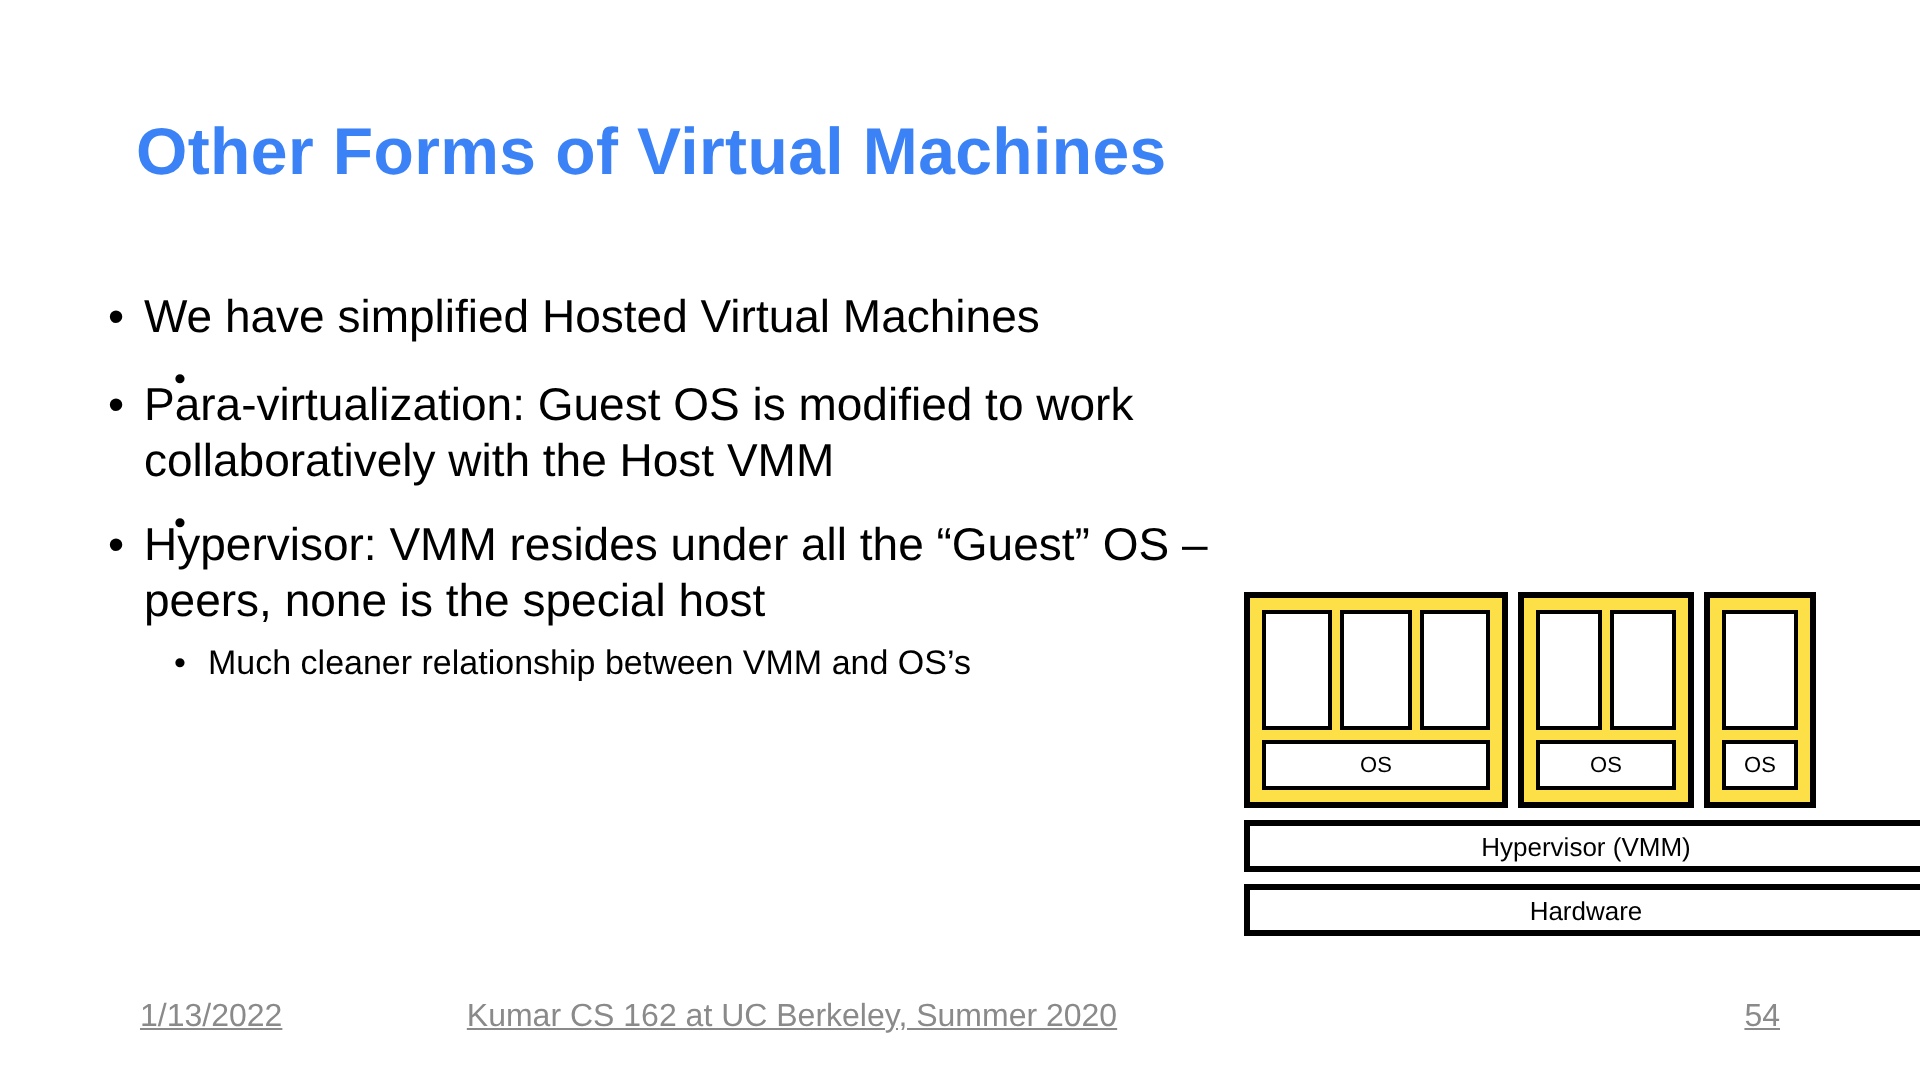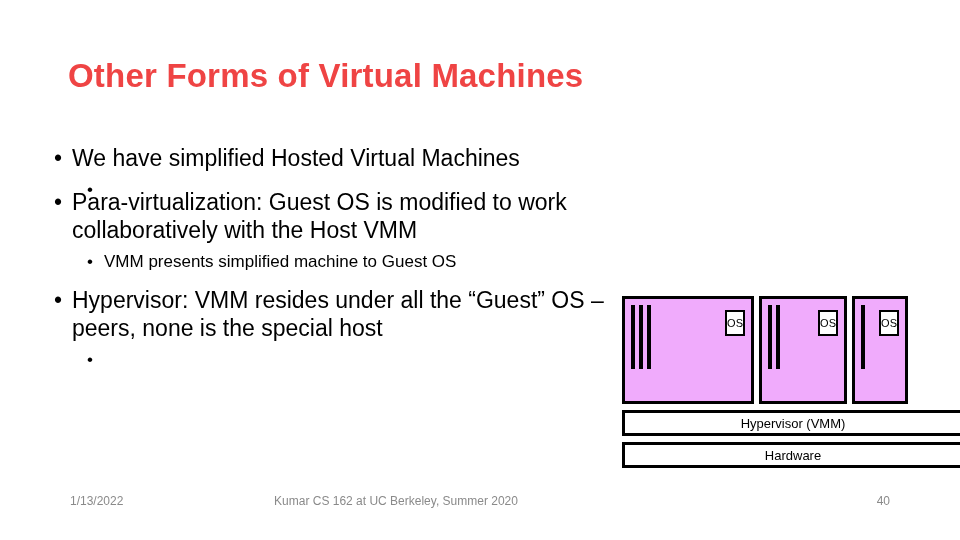--- a/index.html
+++ b/index.html
@@ -17,21 +17,21 @@
   }
 
   
   #slide-title {
     position: absolute;
     left: 68px;
     top: 58px;
     width: 830px;
     font-size: 33px;
     font-weight: bold;
-    color: #ef4444;
+    color: #3b82f6;
     letter-spacing: 0.2px;
     line-height: 1.1;
     white-space: nowrap;
   }
 
   
   #body-content {
     position: absolute;
     left: 50px;
     top: 144px;
@@ -80,23 +80,23 @@
     display: flex;
     align-items: stretch;
     gap: 5px;
     height: 108px;
   }
   .vm-box {
     border: 3px solid #000000;
     box-sizing: border-box;
     padding: 6px 6px 6px 6px;
     display: flex;
-    flex-direction: row;
+    flex-direction: column;
     justify-content: space-between;
-    background: #f0abfc;
+    background: #fde047;
   }
   .vm-box.w3 { width: 132px; }
   .vm-box.w2 { width: 88px; }
   .vm-box.w1 { width: 56px; }
   .app-row {
     display: flex;
     gap: 4px;
     height: 64px;
   }
   .app-box {
@@ -125,23 +125,24 @@
     display: flex;
     align-items: center;
     justify-content: center;
     font-size: 13px;
     background: #ffffff;
   }
 
   
   .footer-text {
     position: absolute;
-    bottom: 32px;
-    font-size: 12px;
+    bottom: 22px;
+    font-size: 16px;
     color: #8a8a8a;
+    text-decoration: underline;
   }
   #footer-date { left: 70px; }
   #footer-center {
     left: 0;
     width: 792px;
     text-align: center;
   }
   #footer-page { right: 70px; }
 </style>
 </head>
@@ -160,30 +161,30 @@
     <span class="dot">•</span>
   </div>
 
   <div class="bullet-l1 gap-a">
     <span class="dot">•</span>
     <span>Para-virtualization: Guest OS is modified to work collaboratively with the Host VMM</span>
   </div>
 
   <div class="bullet-l2">
     <span class="dot">•</span>
-    <span>VMM presents simplified machine to Guest OS</span>
   </div>
 
   <div class="bullet-l1 gap-b">
     <span class="dot">•</span>
     <span>Hypervisor: VMM resides under all the “Guest” OS – peers, none is the special host</span>
   </div>
 
   <div class="bullet-l2">
     <span class="dot">•</span>
+    <span>Much cleaner relationship between VMM and OS’s</span>
   </div>
 
 </div>
 
 <div id="vm-diagram">
 
   <div id="vm-row">
 
     <div class="vm-box w3">
       <div class="app-row">
@@ -213,13 +214,13 @@
 
   <div class="stack-bar">Hypervisor (VMM)</div>
   <div class="stack-bar">Hardware</div>
 
 </div>
 
 <div class="footer-text" id="footer-date">1/13/2022</div>
 
 <div class="footer-text" id="footer-center">Kumar CS 162 at UC Berkeley, Summer 2020</div>
 
-<div class="footer-text" id="footer-page">40</div>
+<div class="footer-text" id="footer-page">54</div>
 
 </body></html>

